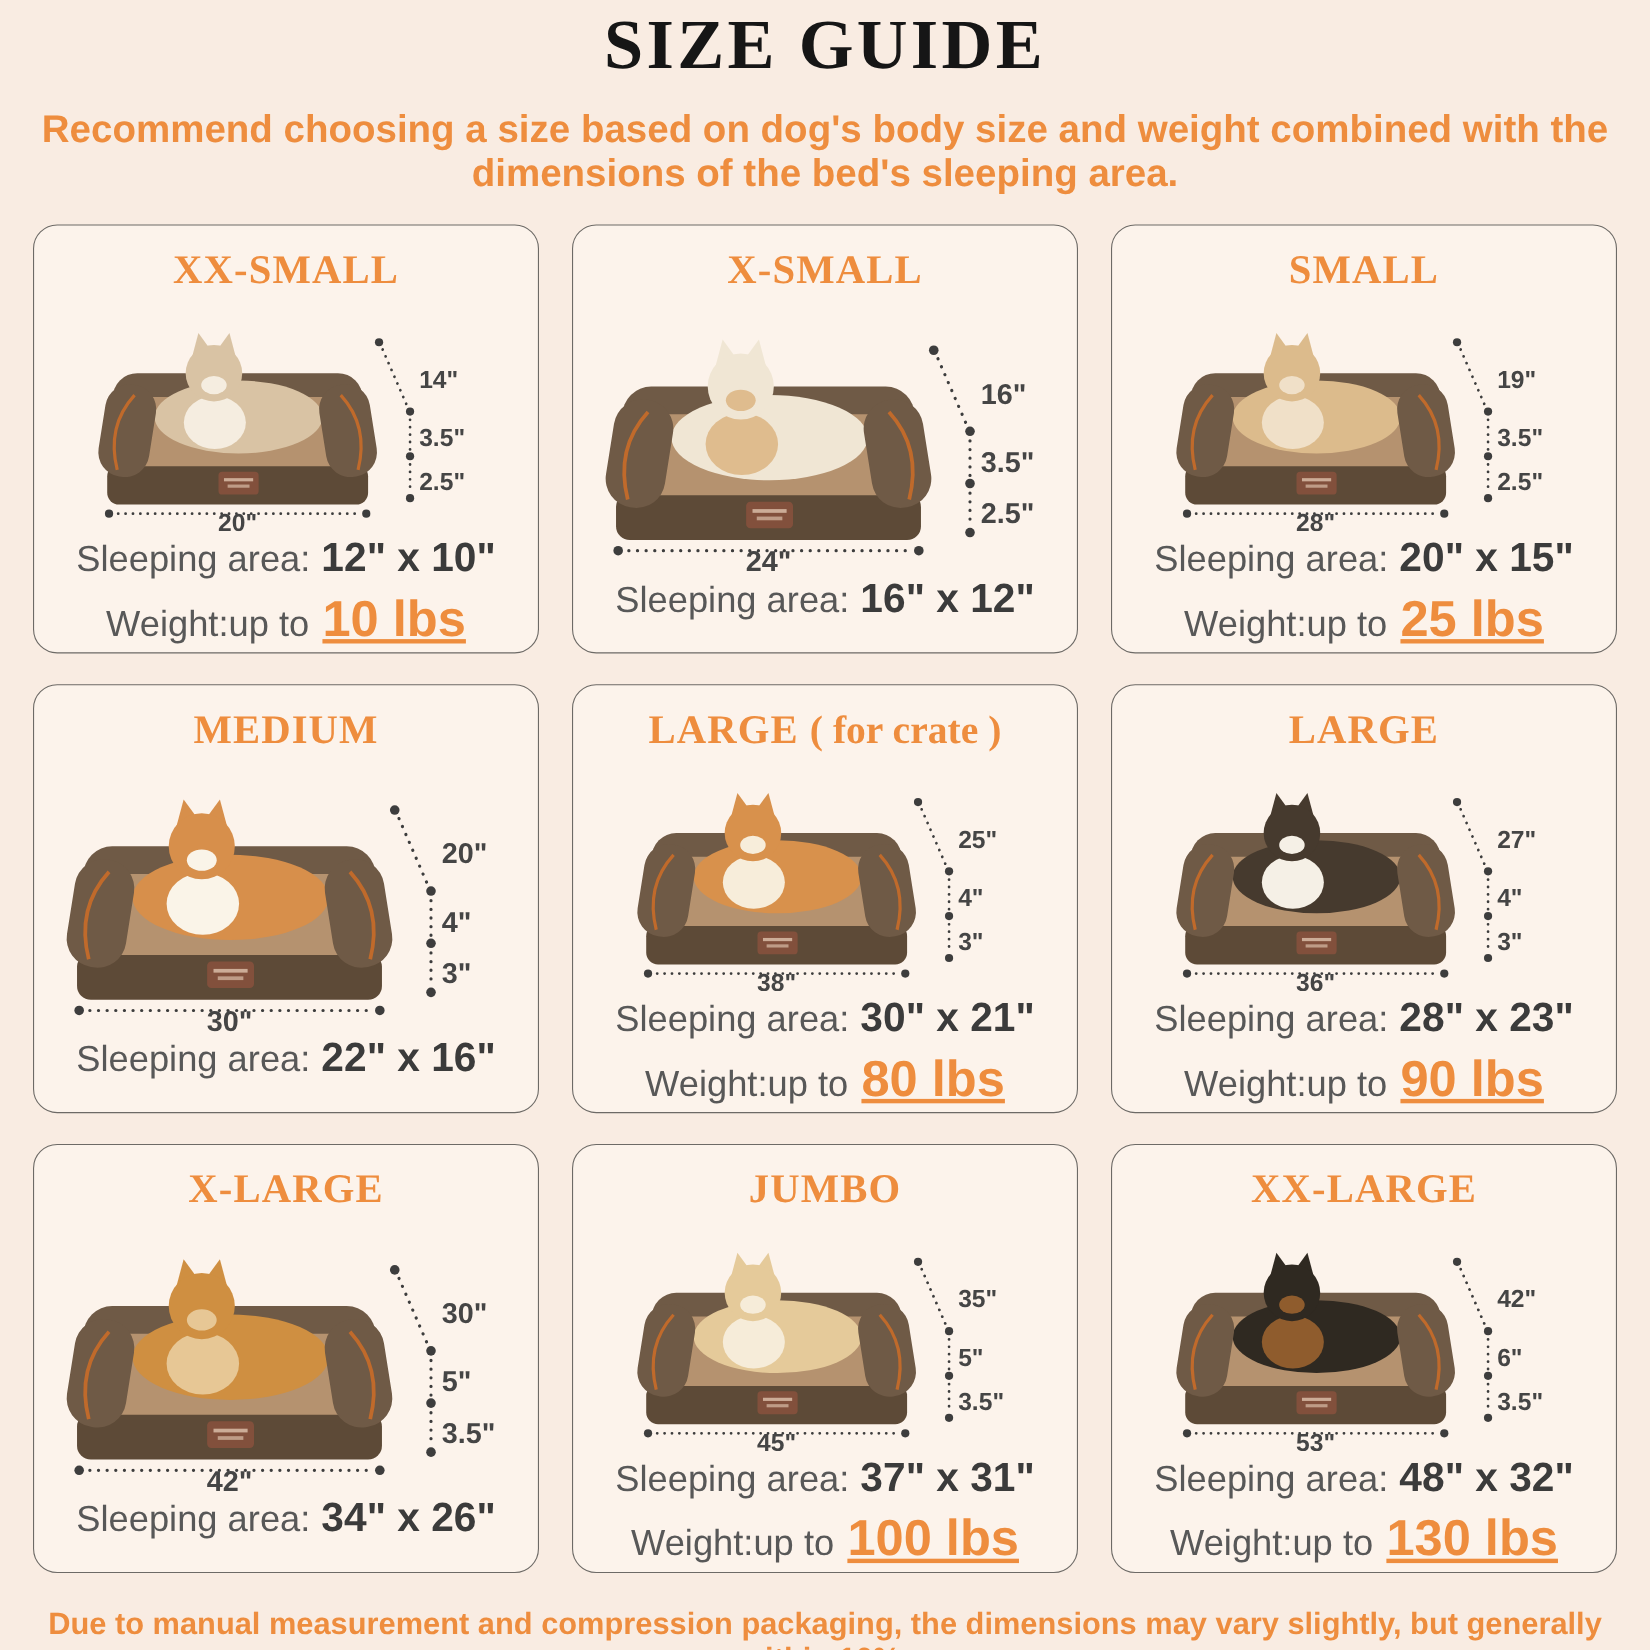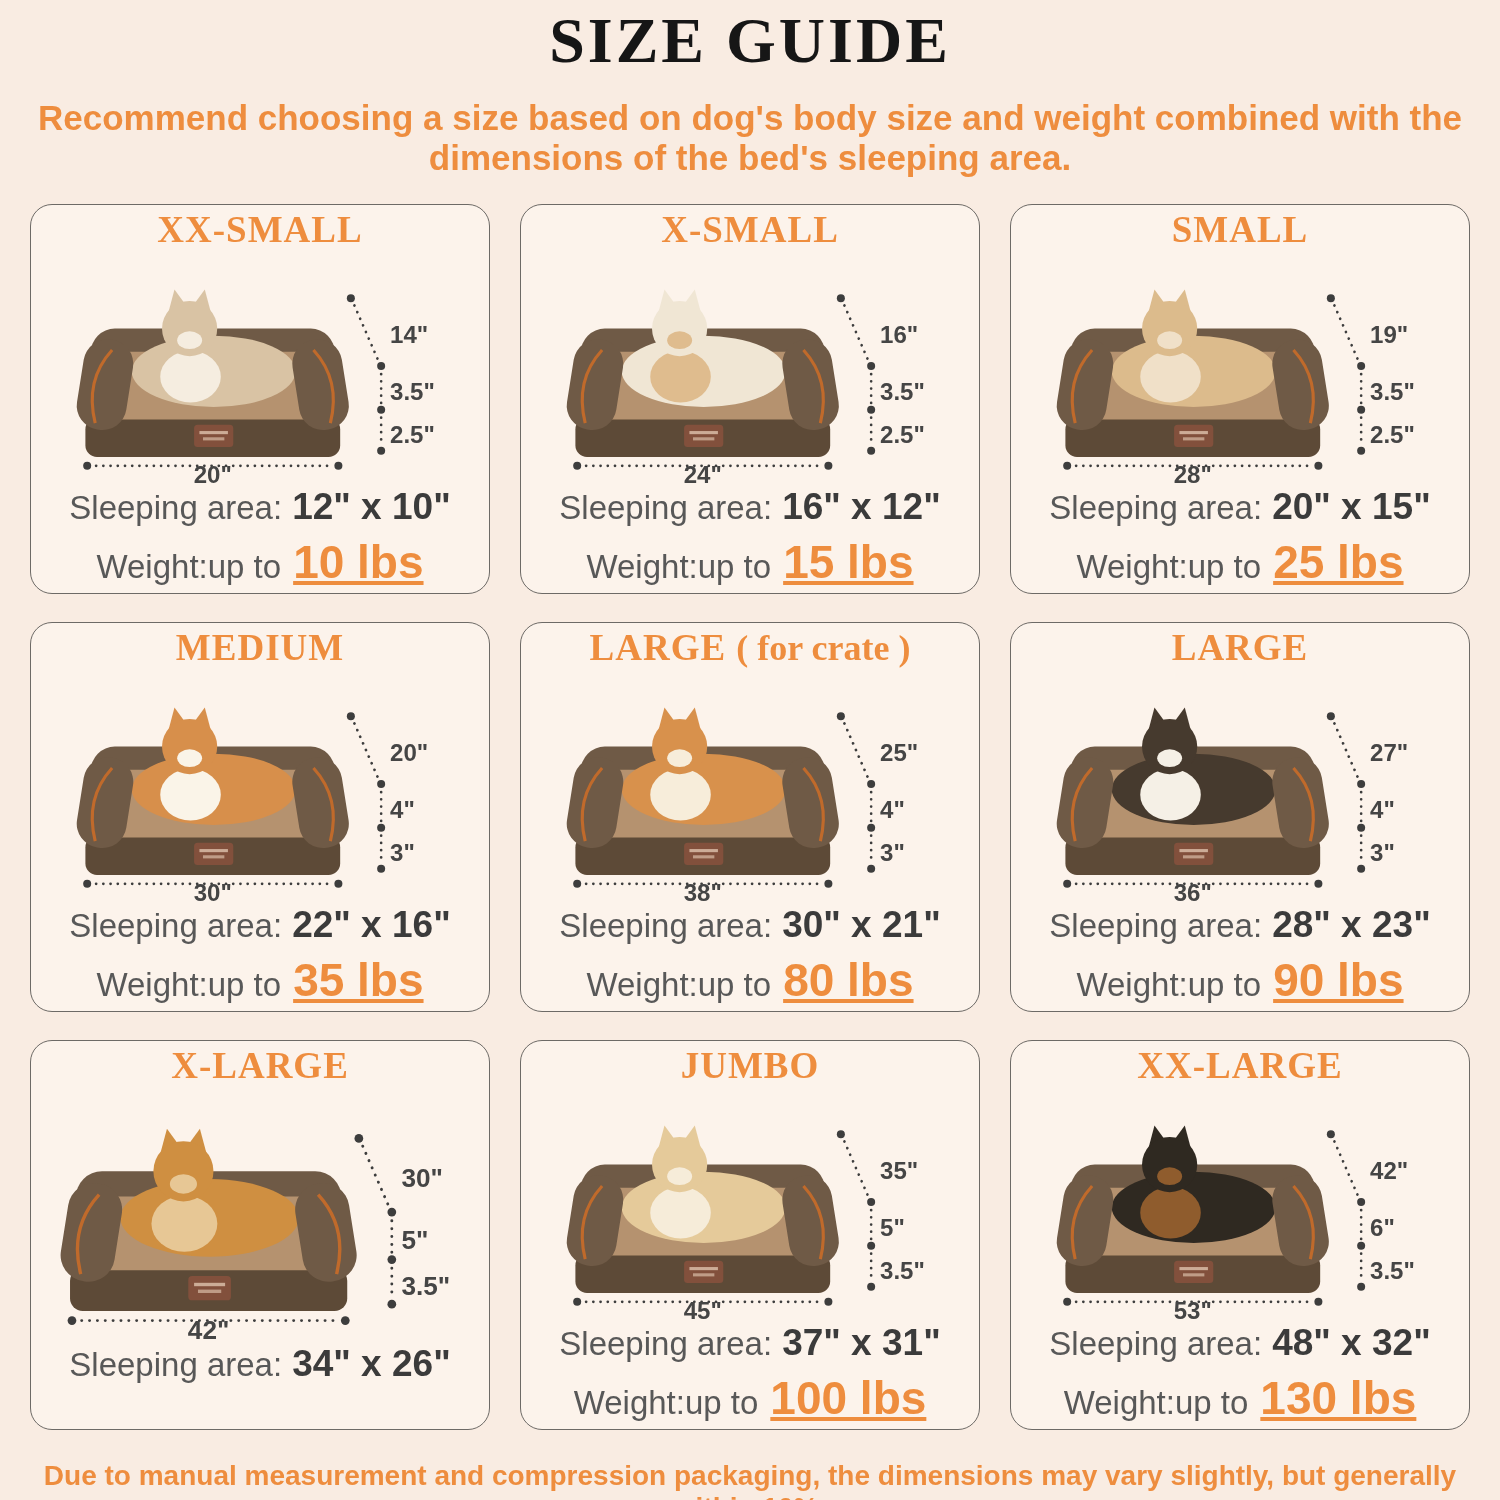--- a/index.html
+++ b/index.html
@@ -50,21 +50,21 @@
   .card{
     background:var(--card-bg);
     border:1.5px solid #6d6a66;
     border-radius:22px;
     overflow:hidden;
     display:flex;
     flex-direction:column;
     align-items:center;
   }
   .card-title{
-    margin-top:6px;
+    margin-top:22px;
     font-family:"Liberation Serif",serif;
     font-weight:700;
     font-size:37px;
     color:var(--accent);
     letter-spacing:1px;
     line-height:1.05;
     text-align:right;
     white-space:nowrap;
   }
   .title-note{
@@ -231,23 +231,20 @@
         <circle class="dim-dot" cx="36" cy="240" r="4.5"></circle>
         <line class="dim-line" x1="46" y1="240" x2="308" y2="240"></line>
         <circle class="dim-dot" cx="318" cy="240" r="4.5"></circle>
         <text class="dim-label" x="177" y="259" text-anchor="middle" font-size="29">24"</text>
       </g>
     </svg>
 
     <div class="info-line">
       <span class="lbl">Sleeping area:</span><span class="val">16" x 12"</span>
     </div>
-    <div class="info-line">
-      <span class="lbl">Weight:</span><span class="lbl">up to</span><span class="wval">15 lbs</span>
-    </div>
   </div>
 
   <div class="card" style="--dog: #dcbb8c; --dog2: #f0e0c8;">
     <div class="card-title">
       <span>SMALL</span>
     </div>
 
     <svg class="bed-svg" viewBox="0 0 460 260" aria-hidden="true">
 
       <g>
@@ -345,23 +342,20 @@
         <circle class="dim-dot" cx="36" cy="240" r="4.5"></circle>
         <line class="dim-line" x1="46" y1="240" x2="308" y2="240"></line>
         <circle class="dim-dot" cx="318" cy="240" r="4.5"></circle>
         <text class="dim-label" x="177" y="259" text-anchor="middle" font-size="29">30"</text>
       </g>
     </svg>
 
     <div class="info-line">
       <span class="lbl">Sleeping area:</span><span class="val">22" x 16"</span>
     </div>
-    <div class="info-line">
-      <span class="lbl">Weight:</span><span class="lbl">up to</span><span class="wval">35 lbs</span>
-    </div>
   </div>
 
   <div class="card" style="--dog: #d8914c; --dog2: #f7edda;">
     <div class="card-title">
       <span>LARGE</span><span class="title-note">( for crate )</span>
     </div>
 
     <svg class="bed-svg" viewBox="0 0 460 260" aria-hidden="true">
 
       <g>

